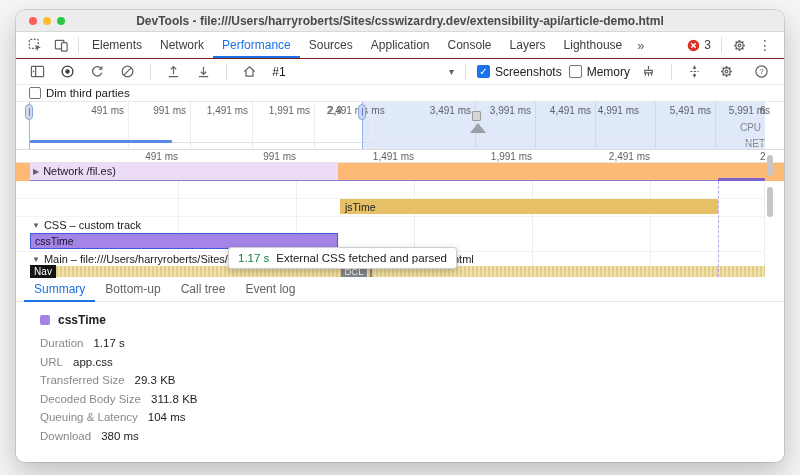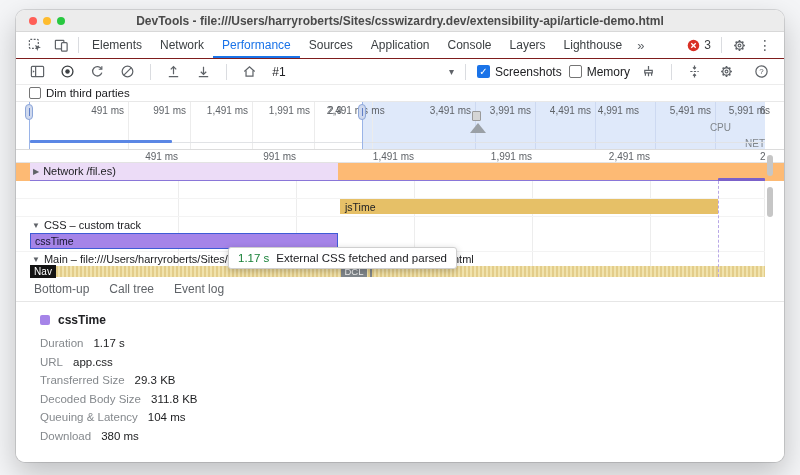--- a/index.html
+++ b/index.html
@@ -279,21 +279,21 @@
     <span class="abs ovtick" style="left:298px">2,491 ms</span>
     <span class="abs ovtick" style="left:272px;width:54px">2,9</span>
     <span class="abs ovtick" style="left:352px;width:20px;text-align:center">ms</span>
     <span class="abs ovtick" style="left:401px">3,491 ms</span>
     <span class="abs ovtick" style="left:461px">3,991 ms</span>
     <span class="abs ovtick" style="left:521px">4,491 ms</span>
     <span class="abs ovtick" style="left:569px">4,991 ms</span>
     <span class="abs ovtick" style="left:641px">5,491 ms</span>
     <span class="abs ovtick" style="left:700px">5,991 ms</span>
     <span class="abs ovtick" style="left:744px;width:10px;text-align:left">6</span>
-    <span class="abs ovlabel" style="left:666px;top:20px;width:49px;text-align:right">CPU</span>
+    <span class="abs ovlabel" style="left:696px;top:20px;width:49px;text-align:right">CPU</span>
     <span class="abs ovlabel" style="left:700px;top:36px;width:49px;text-align:right">NET</span>
     <div class="abs shot-thumb"></div>
     <div class="abs cpu-tri"></div>
     <div class="abs net-line"></div>
     <div class="abs net-bar"></div>
     <div class="abs sel-line" style="left:13px"></div>
     <div class="abs sel-line" style="left:346px"></div>
     <div class="abs handle" style="left:9px"></div>
     <div class="abs handle" style="left:342px"></div>
     <div class="abs ov-border"></div>
@@ -345,20 +345,21 @@
     <div class="abs tooltip">
       <span class="dur">1.17 s</span>
       <span class="txt">External CSS fetched and parsed</span>
     </div>
 
     <div class="abs sb-thumb" style="top:53px;height:21px"></div>
     <div class="abs sb-thumb" style="top:85px;height:30px"></div>
   </div>
 
   <div class="btabs">
+    <span class="btab active">Summary</span>
     <span class="btab">Bottom-up</span>
     <span class="btab">Call tree</span>
     <span class="btab">Event log</span>
   </div>
 
   <div class="summary">
     <div class="legend">
       <span class="swatch"></span>
       <span class="legend-label">cssTime</span>
     </div>

